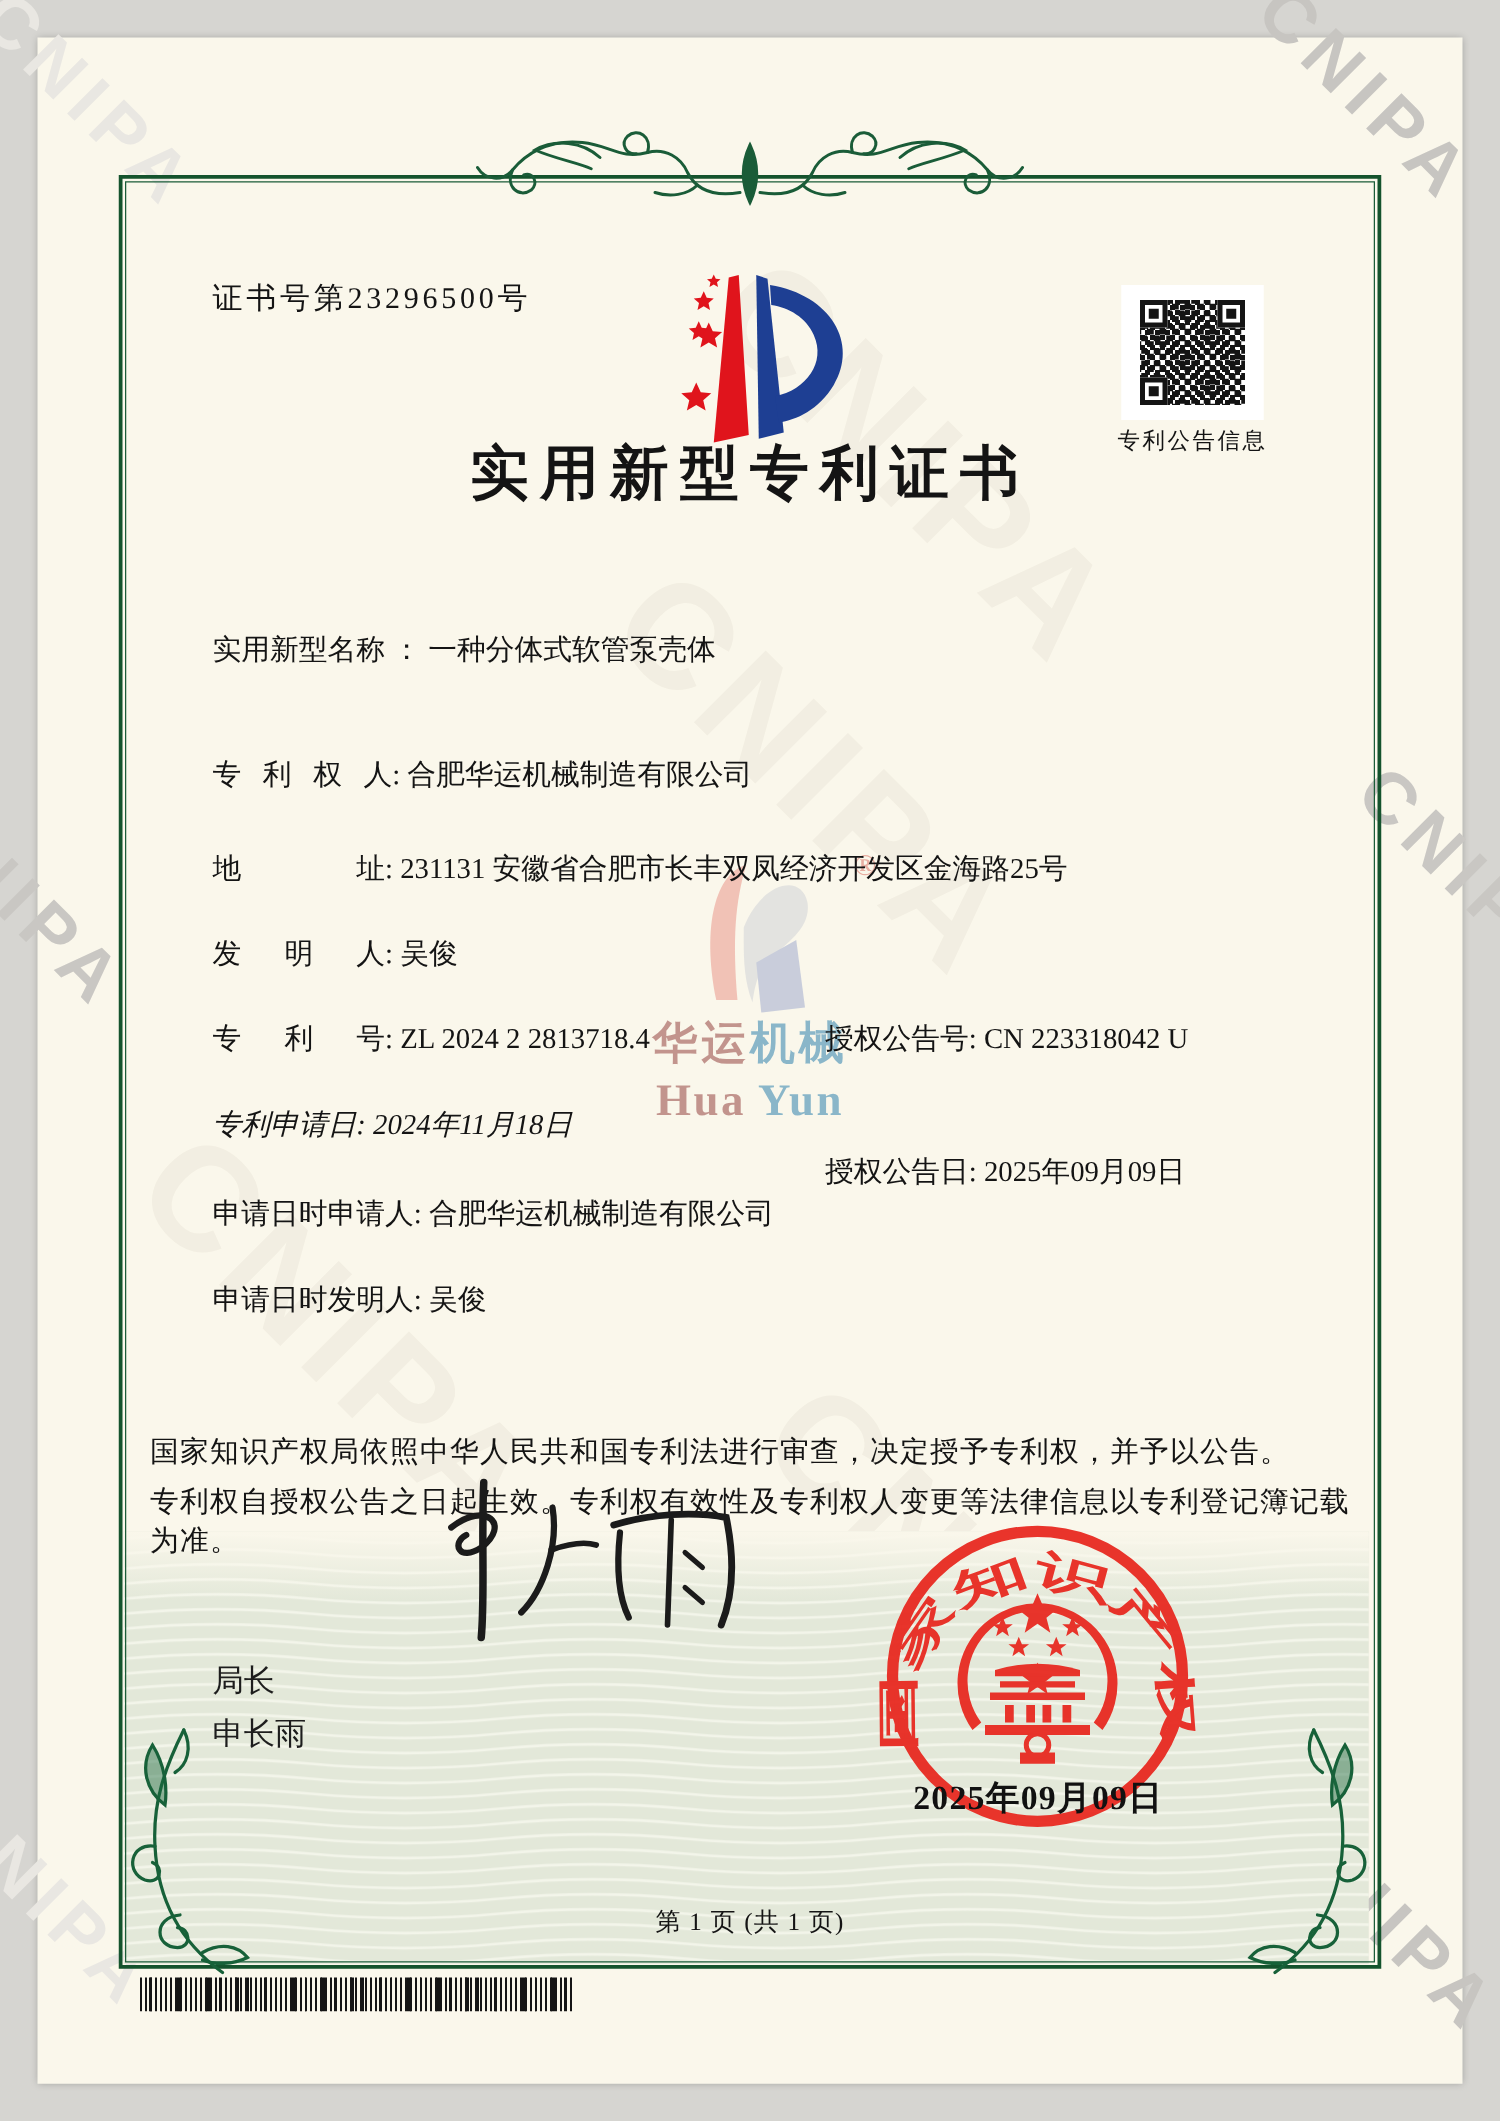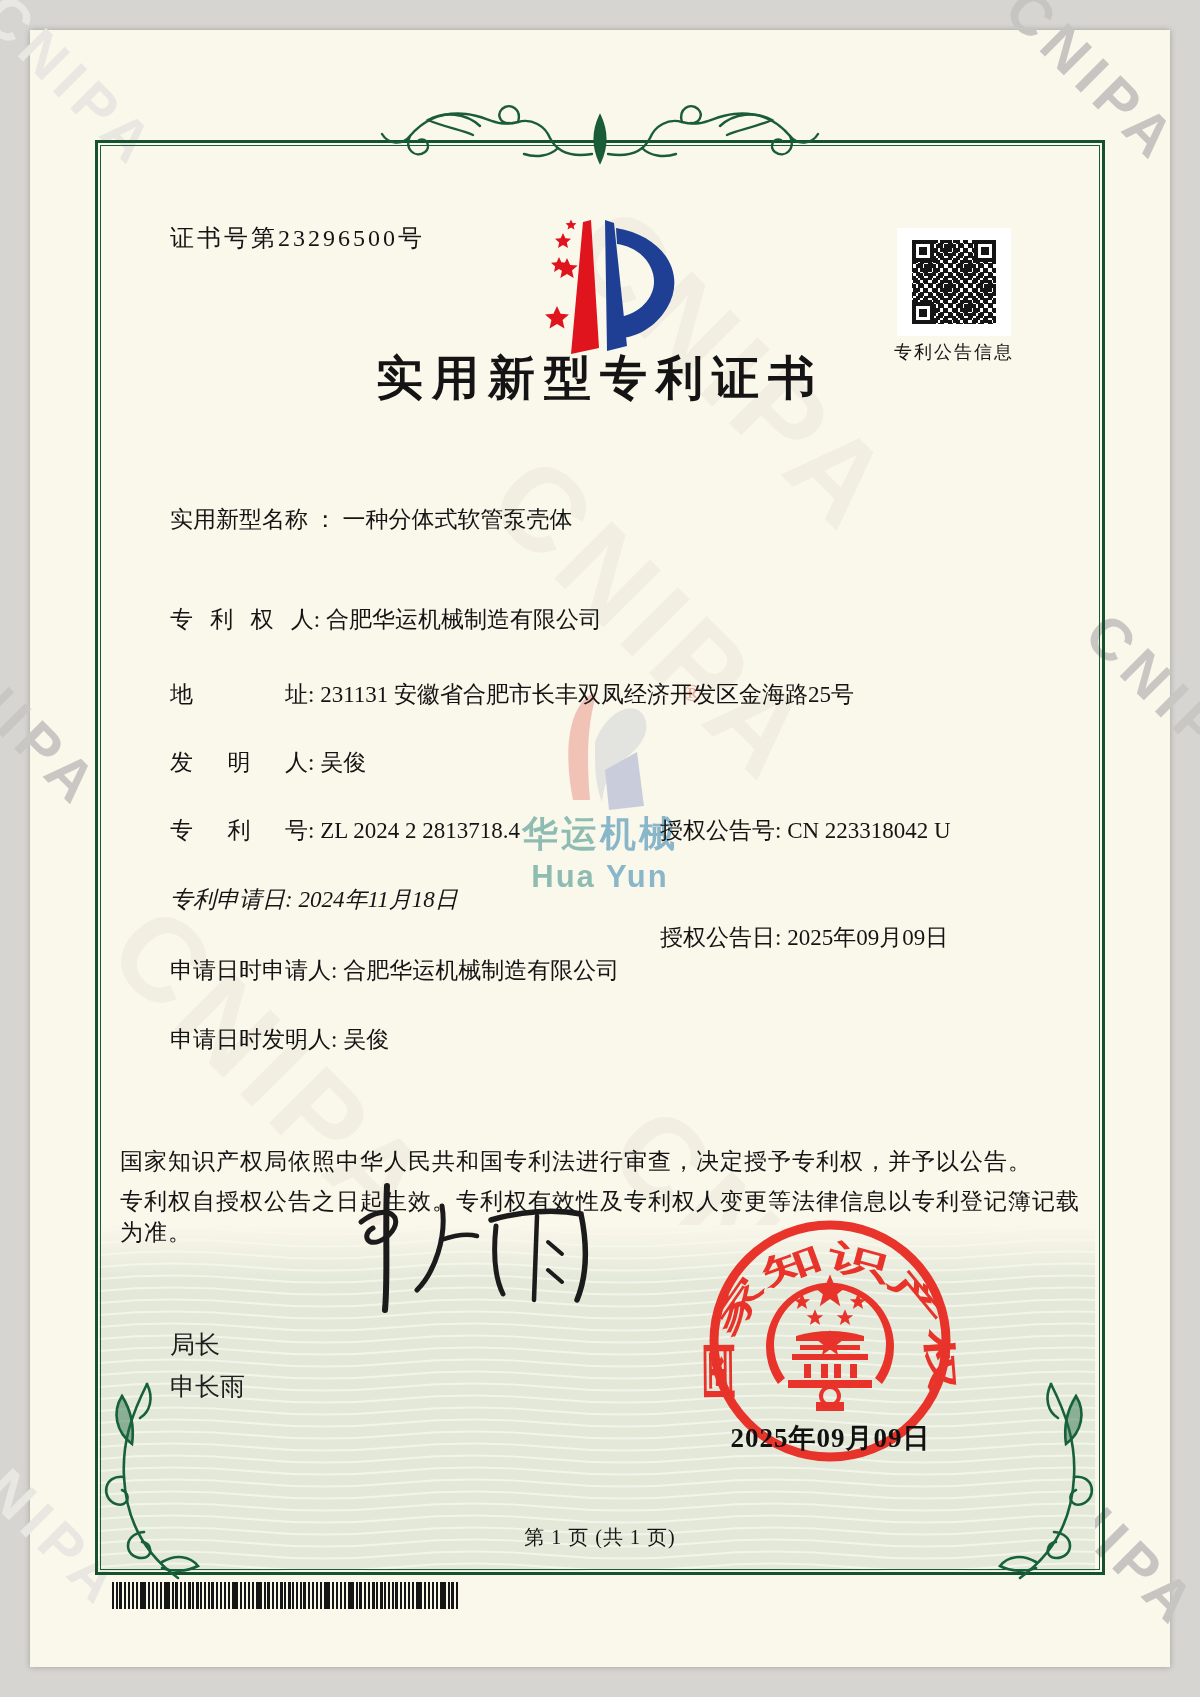--- a/index.html
+++ b/index.html
@@ -49,22 +49,22 @@
   .sealdate{left:718px;top:1420px;width:225px;text-align:center;font-size:27px;font-weight:700;letter-spacing:1px;color:#111;z-index:12;}
   
   .pageinfo{left:0;top:1524px;width:1200px;text-align:center;font-size:20px;letter-spacing:1px;}
   .barcode{left:112px;top:1582px;width:348px;height:27px;
     background:
       repeating-linear-gradient(90deg,#151515 0 2px,transparent 2px 4px),
       repeating-linear-gradient(90deg,transparent 0 7px,#151515 7px 10px,transparent 10px 17px,#151515 17px 18px,transparent 18px 23px);}
   
   .huayun{left:455px;top:680px;width:290px;height:220px;opacity:.45;text-align:center;pointer-events:none;}
   .huayun .cn{font-size:36px;font-weight:700;letter-spacing:3px;font-family:"Liberation Sans",sans-serif;}
-  .huayun .en{font-size:31px;font-weight:700;letter-spacing:2px;font-family:Liberation Sans, sans-serif;}
-  .hred{color:#0f766e;} .hgray{color:#0369a1;}
+  .huayun .en{font-size:36px;font-weight:700;letter-spacing:2px;font-family:Liberation Serif, serif;}
+  .hred{color:#7f1d1d;} .hgray{color:#0369a1;}
   .regmark{position:absolute;left:228px;top:0px;font-size:24px;color:#d4564a;font-weight:700;}
   svg{overflow:visible;}
 </style>
 </head>
 <body>
 
 <div class="abs paper"></div>
 
 <div class="abs wm wm-margin" style="left:18px;top:-20px;color:#e9e7e2;">CNIPA</div>
 <div class="abs wm wm-margin" style="left:1040px;top:-25px;color:#c7c5c1;">CNIPA</div>

